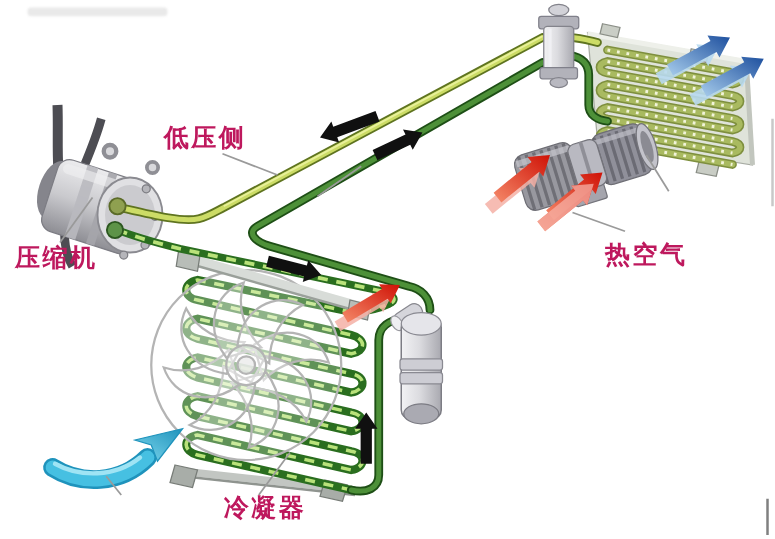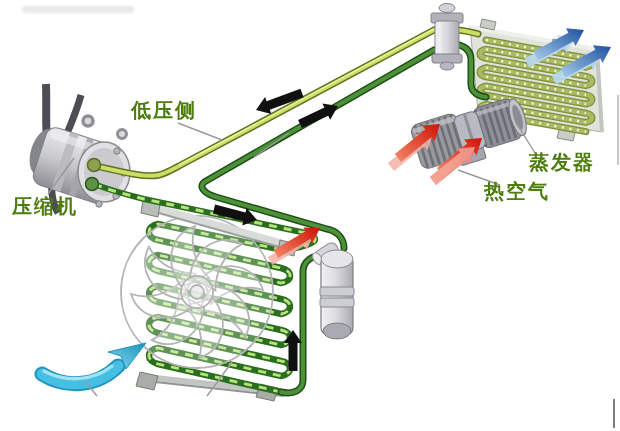--- a/index.html
+++ b/index.html
@@ -1,20 +1,20 @@
 <!DOCTYPE html>
 <html><head>
 <meta charset="utf-8">
 <style>
   html,body{margin:0;padding:0;}
   body{width:620px;height:431px;position:relative;background:#ffffff;overflow:hidden;
        font-family:"DejaVu Sans",sans-serif;}
   .stage{position:absolute;left:0;top:0;width:620px;height:431px;}
   svg{position:absolute;left:0;top:0;}
-  .lbl{position:absolute;font-weight:bold;font-size:20px;letter-spacing:2px;color:#4d7c0f;
+  .lbl{position:absolute;font-weight:bold;font-size:20px;letter-spacing:2px;color:#be185d;
        white-space:nowrap;line-height:1;}
   .smudge{position:absolute;left:22px;top:6px;width:112px;height:7px;background:#cfcfcf;
           opacity:.45;border-radius:3px;filter:blur(1px);}
   .sliver-a{position:absolute;left:617px;top:95px;width:2px;height:70px;background:#9a9a9a;opacity:.55;}
   .sliver-b{position:absolute;left:613px;top:399px;width:2px;height:29px;background:#555;opacity:.75;}
 </style>
 </head>
 <body>
 
 <div class="stage">
@@ -234,20 +234,20 @@
     <line x1="254" y1="157" x2="289" y2="133"></line>
     <line x1="535" y1="153" x2="517" y2="124"></line>
     <line x1="500" y1="185" x2="458" y2="170"></line>
     <line x1="97" y1="396" x2="85" y2="381"></line>
     <line x1="207" y1="396" x2="232" y2="362"></line>
   </g>
 </svg>
 
 <div class="lbl" style="left:12px;top:196px;">压缩机</div>
 <div class="lbl" style="left:131px;top:100px;">低压侧</div>
-<div class="lbl" style="left:529px;top:152px;">蒸发器</div>
-<div class="lbl" style="left:484px;top:183px;font-family:Liberation Mono, monospace;">热空气</div>
+<div class="lbl" style="left:484px;top:193px;">热空气</div>
+<div class="lbl" style="left:179px;top:396px;">冷凝器</div>
 
 <div class="smudge"></div>
 <div class="sliver-a"></div>
 <div class="sliver-b"></div>
 
 </div>
 
 </body></html>

